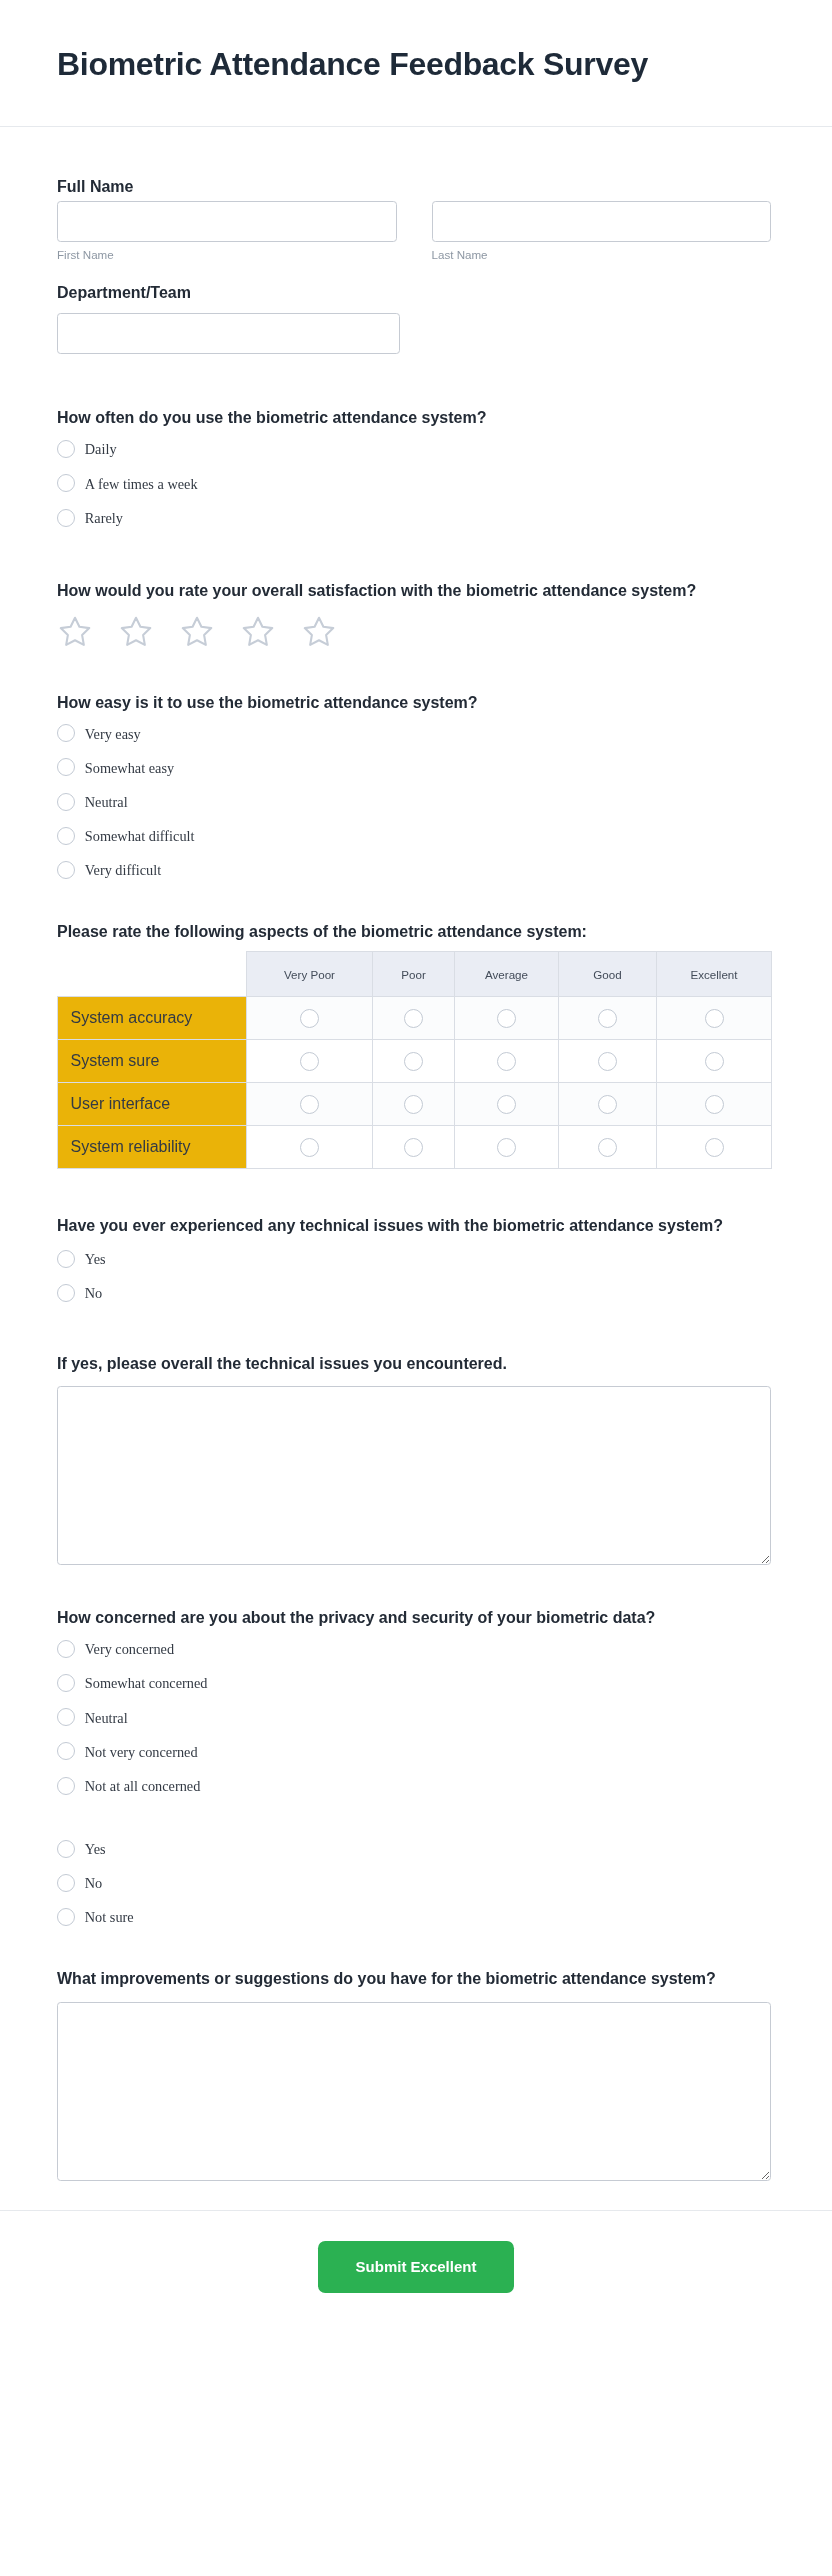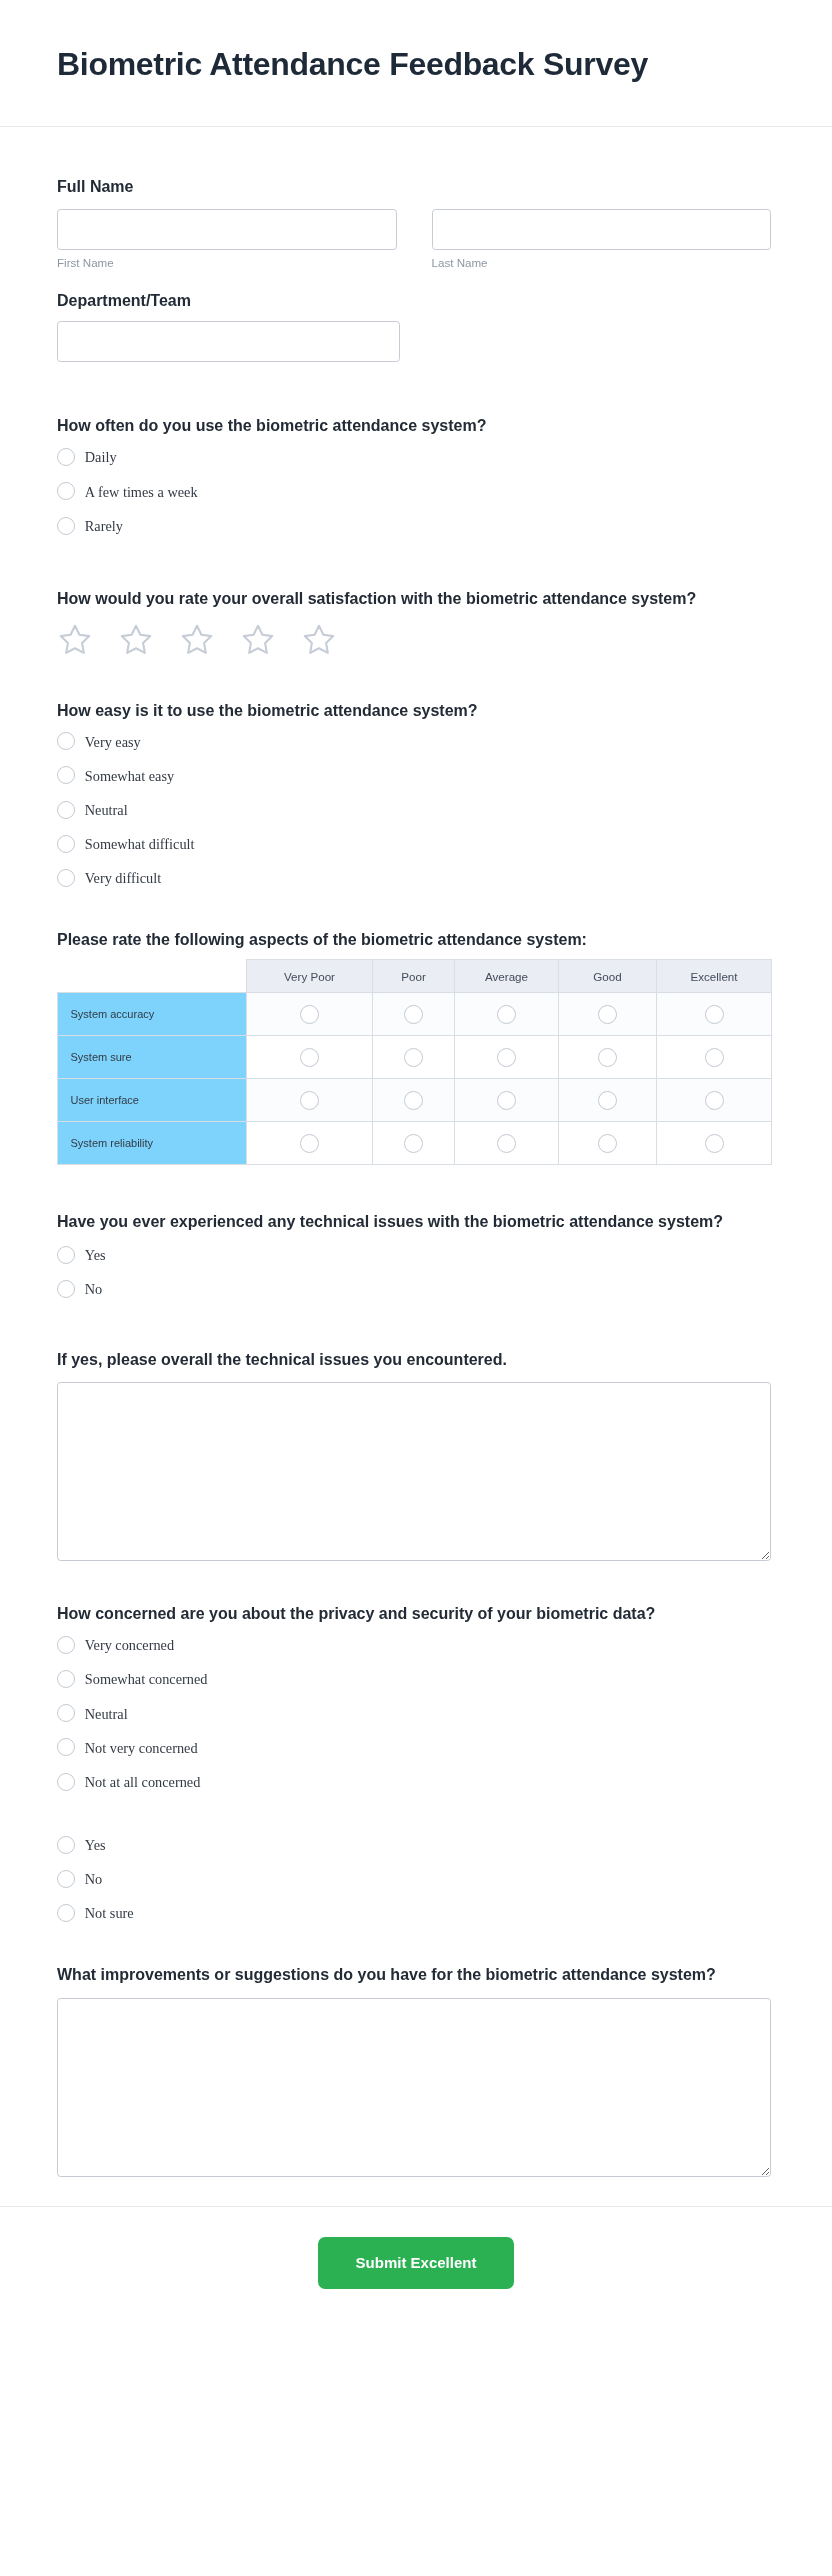--- a/index.html
+++ b/index.html
@@ -32,21 +32,21 @@
 
   
   .content { padding: 50px 61px 29px 57px; }
   .q-label {
     font-size: 16px;
     font-weight: 600;
     color: #232b36;
     line-height: 1.25;
   }
 
-  .name-row { display: flex; gap: 35px; margin-top: 12px; justify-content: space-between; }
+  .name-row { display: flex; gap: 35px; margin-top: 4px; justify-content: space-between; }
   .name-col { flex: 1; }
   .text-input {
     width: 100%;
     height: 41px;
     border: 0.9px solid #c6cbd3;
     border-radius: 3.6px;
     background: #fff;
     padding: 0 10.7px;
     font-size: 14.3px;
     color: #333a44;
@@ -83,31 +83,31 @@
   
   .matrix {
     border-collapse: collapse;
     table-layout: fixed;
     width: 100%;
     margin-top: 9px;
   }
   .matrix th, .matrix td { border: 0.9px solid #d9dde4; }
   .matrix thead th {
     background: #eaedf4;
-    height: 33px;
+    height: 45px;
     font-size: 11.6px;
     font-weight: 400;
     color: #434c59;
     text-align: center;
     padding: 0 10px;
   }
   .matrix th.corner { border-top: none; border-left: none; background: transparent; }
   .matrix tbody th.row-head {
-    background: #7dd3fc;
-    font-size: 11px;
+    background: #eab308;
+    font-size: 16px;
     font-weight: 400;
     color: #333a44;
     text-align: left;
     padding: 0 12.5px;
     height: 43px;
     margin-top: 28px;
   }
   .matrix tbody td { text-align: center; height: 43px; background: #fff; }
   .matrix tbody tr:nth-child(odd) td { background: #fbfcfd; }
   .matrix .radio { width: 19px; height: 19px; display: inline-block; vertical-align: middle; }

